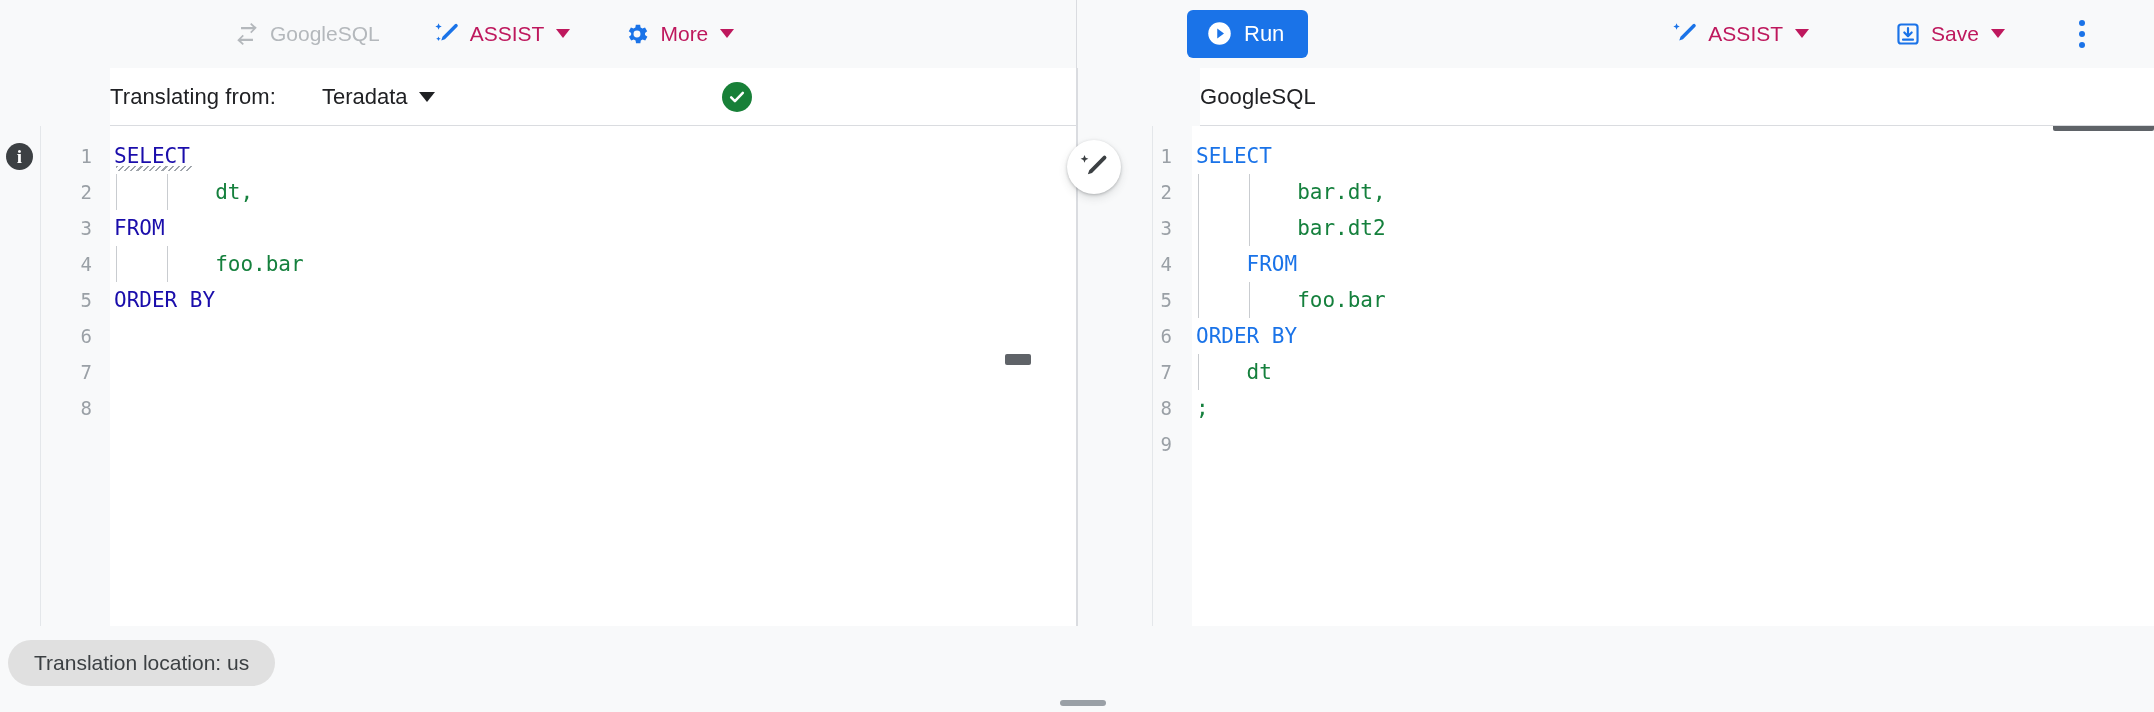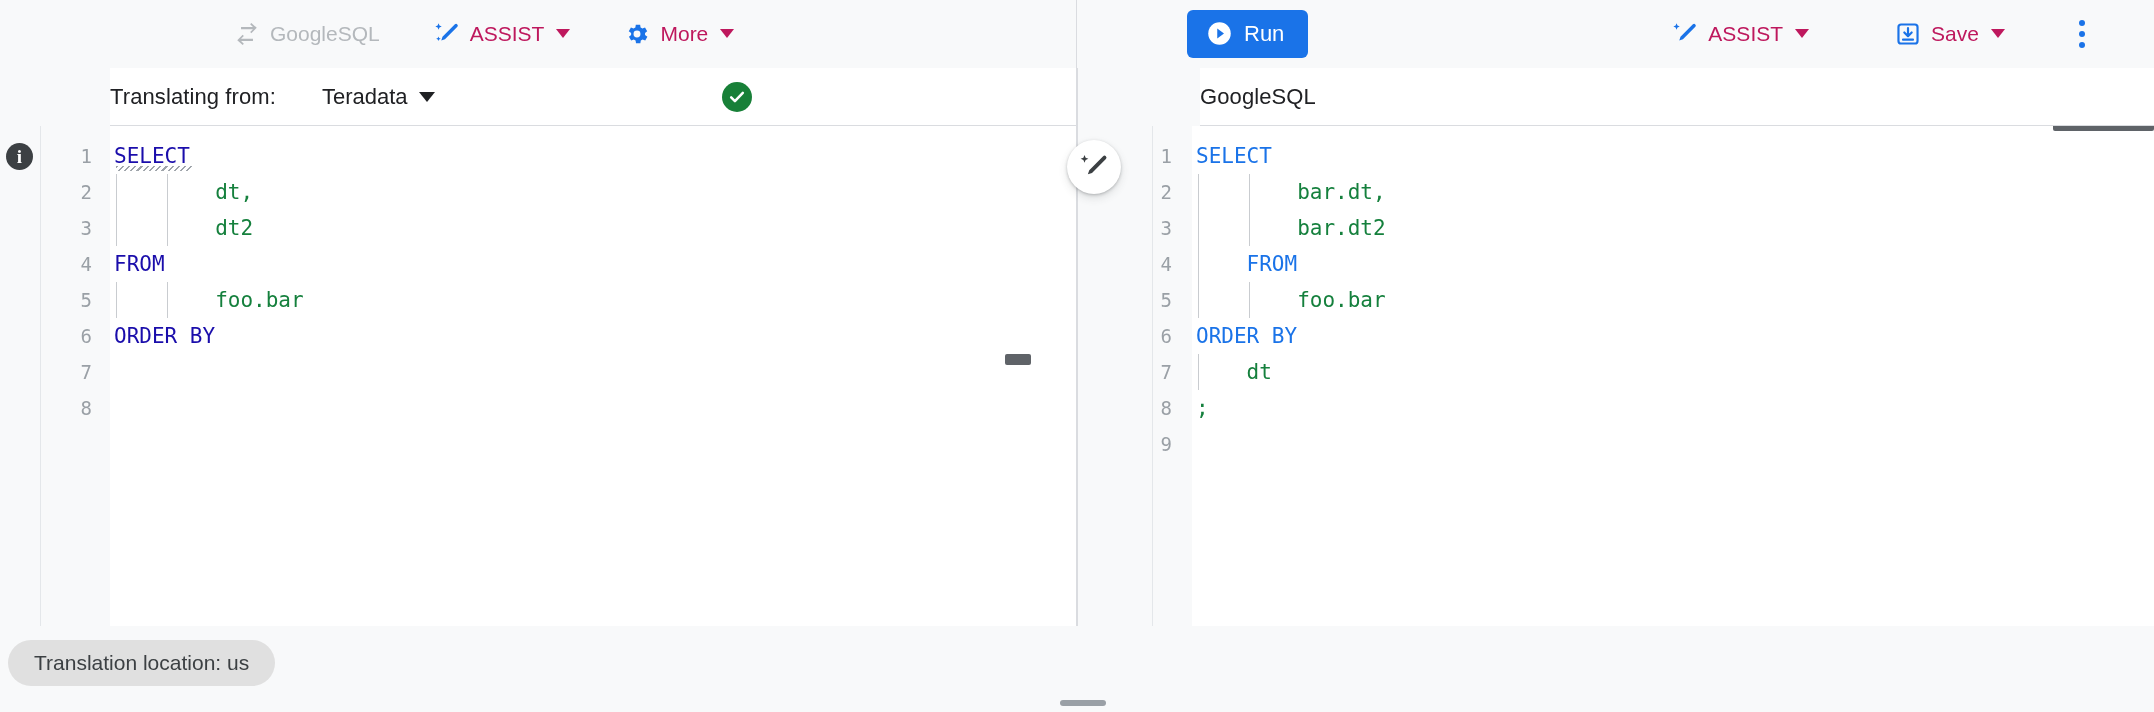--- a/index.html
+++ b/index.html
@@ -339,21 +339,20 @@
             <div>4</div>
             <div>5</div>
             <div>6</div>
             <div>7</div>
             <div>8</div>
           </div>
         <div class="vrule" style="left:110px"></div>
         <div class="code" id="codeL">
             <div class="ln"><span></span><span class="kw">SELECT</span><span class="squiggle" style="left: 2px; width: 75.9px;"></span></div>
             <div class="ln"><span class="guide" style="left: 2px;"></span><span class="guide" style="left: 52.6px;"></span><span>        </span><span class="idt">dt,</span></div>
-            <div class="ln"><span class="guide" style="left: 2px;"></span><span class="guide" style="left: 52.6px;"></span><span>        </span><span class="idt">dt2</span></div>
             <div class="ln"><span></span><span class="kw">FROM</span></div>
             <div class="ln"><span class="guide" style="left: 2px;"></span><span class="guide" style="left: 52.6px;"></span><span>        </span><span class="idt">foo.bar</span></div>
             <div class="ln"><span></span><span class="kw">ORDER BY</span></div>
             <div class="ln"><span></span></div>
           </div>
         <div class="hthumb" style="left:1005px; top:228px; width:26px;"></div>
       </div>
     </div>
 
     <div class="pane-right">

